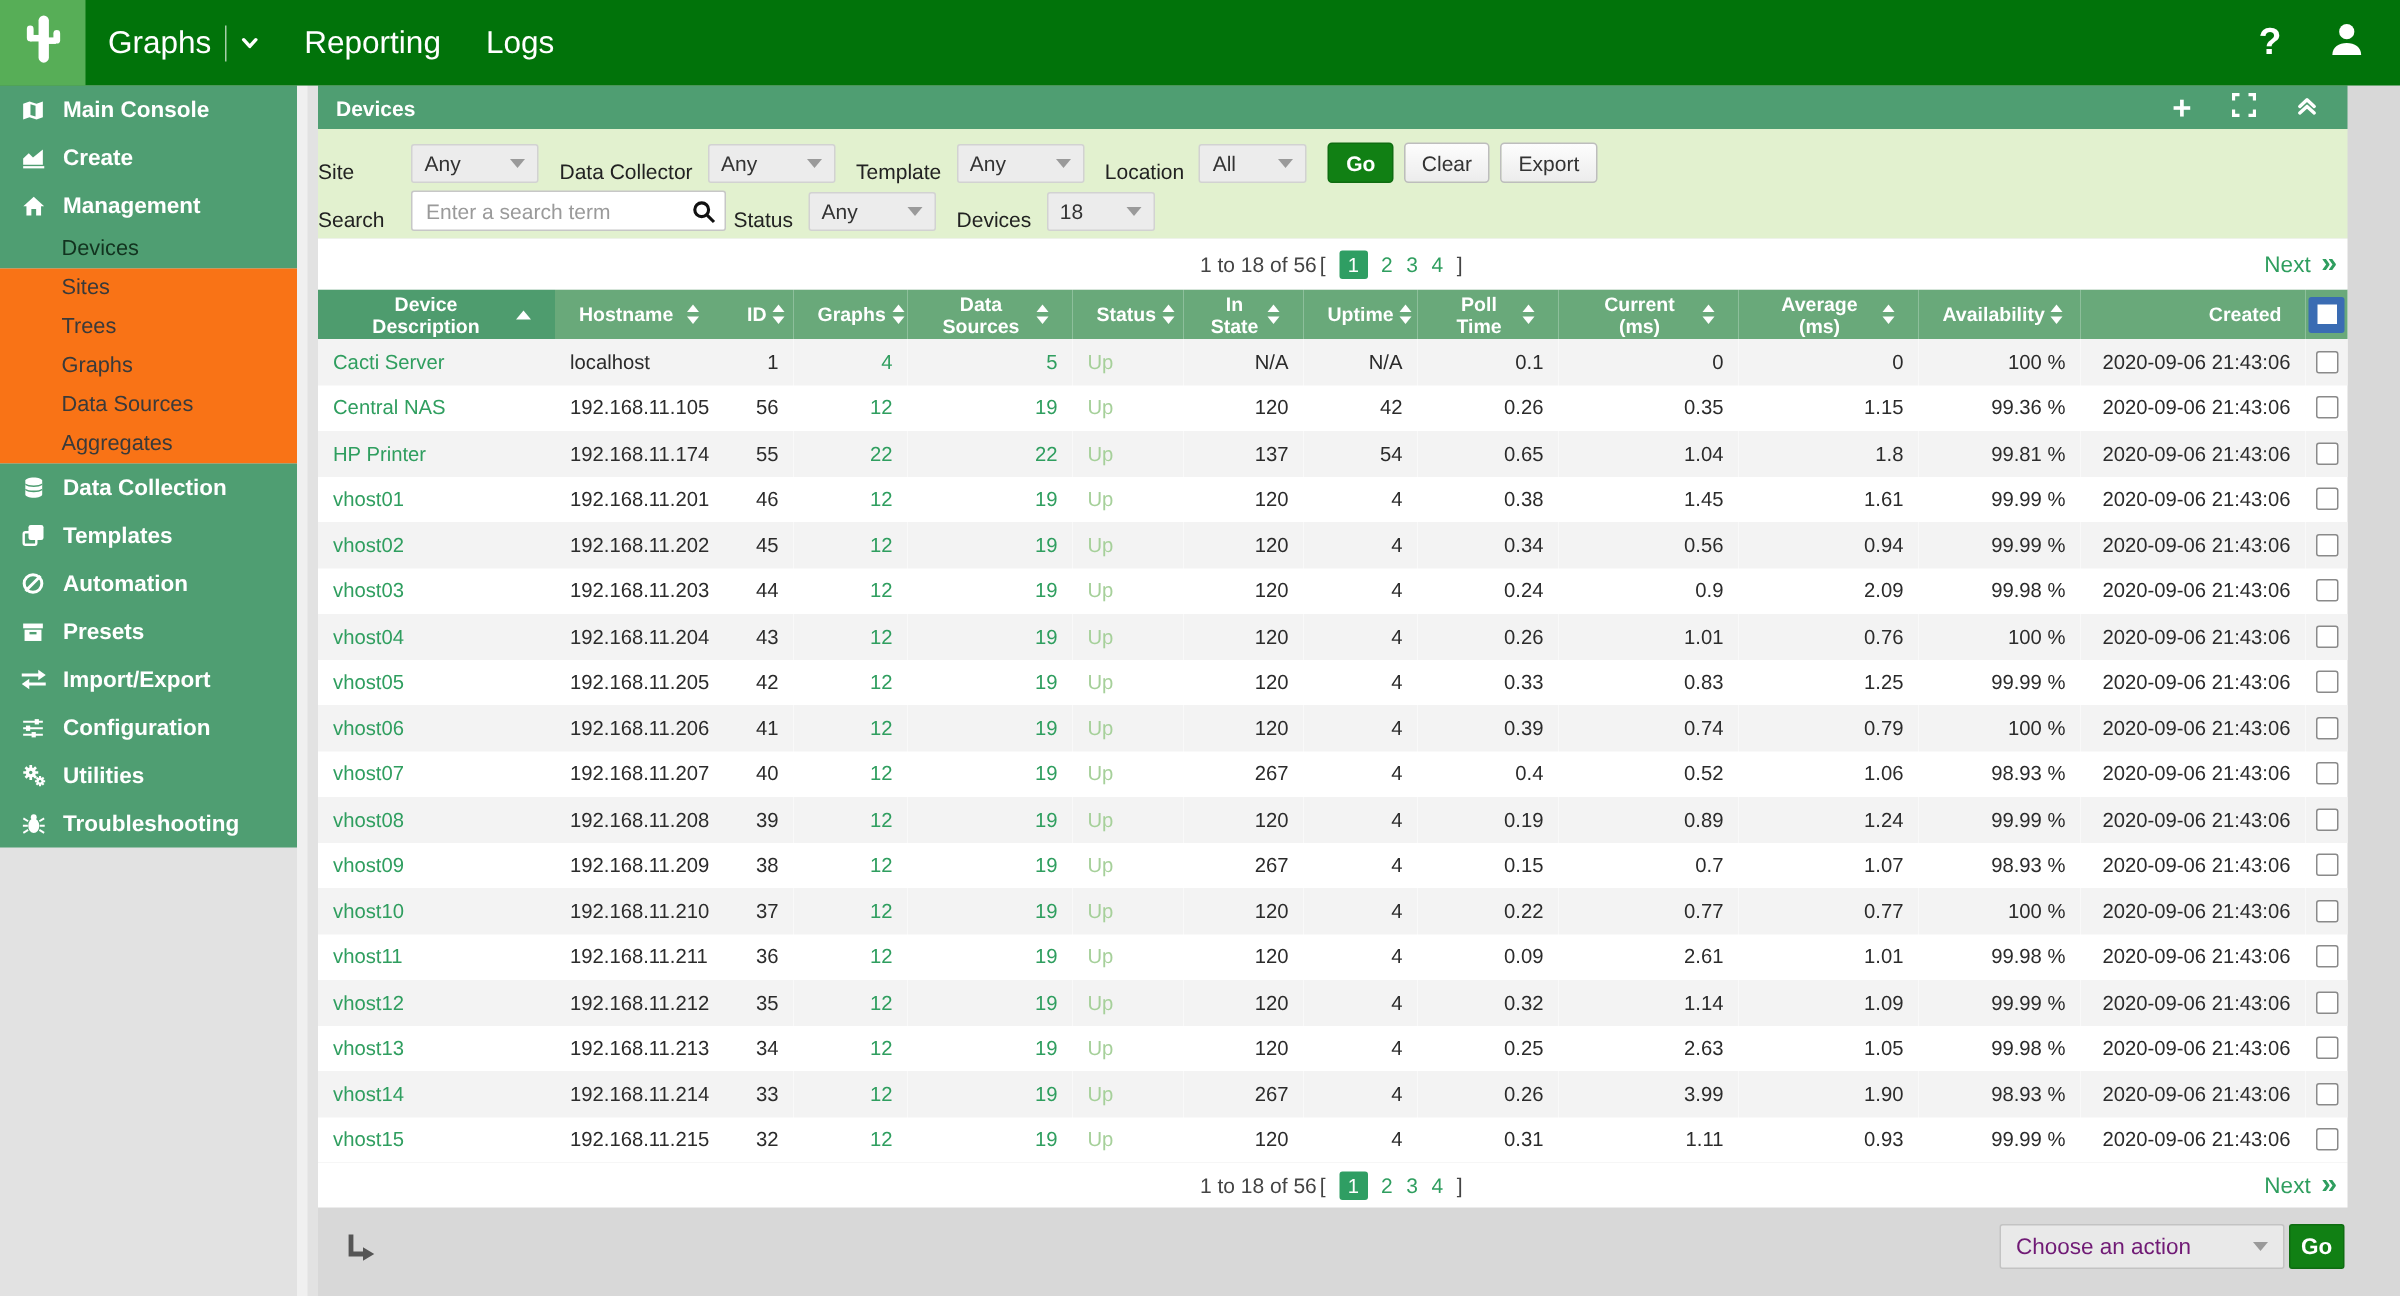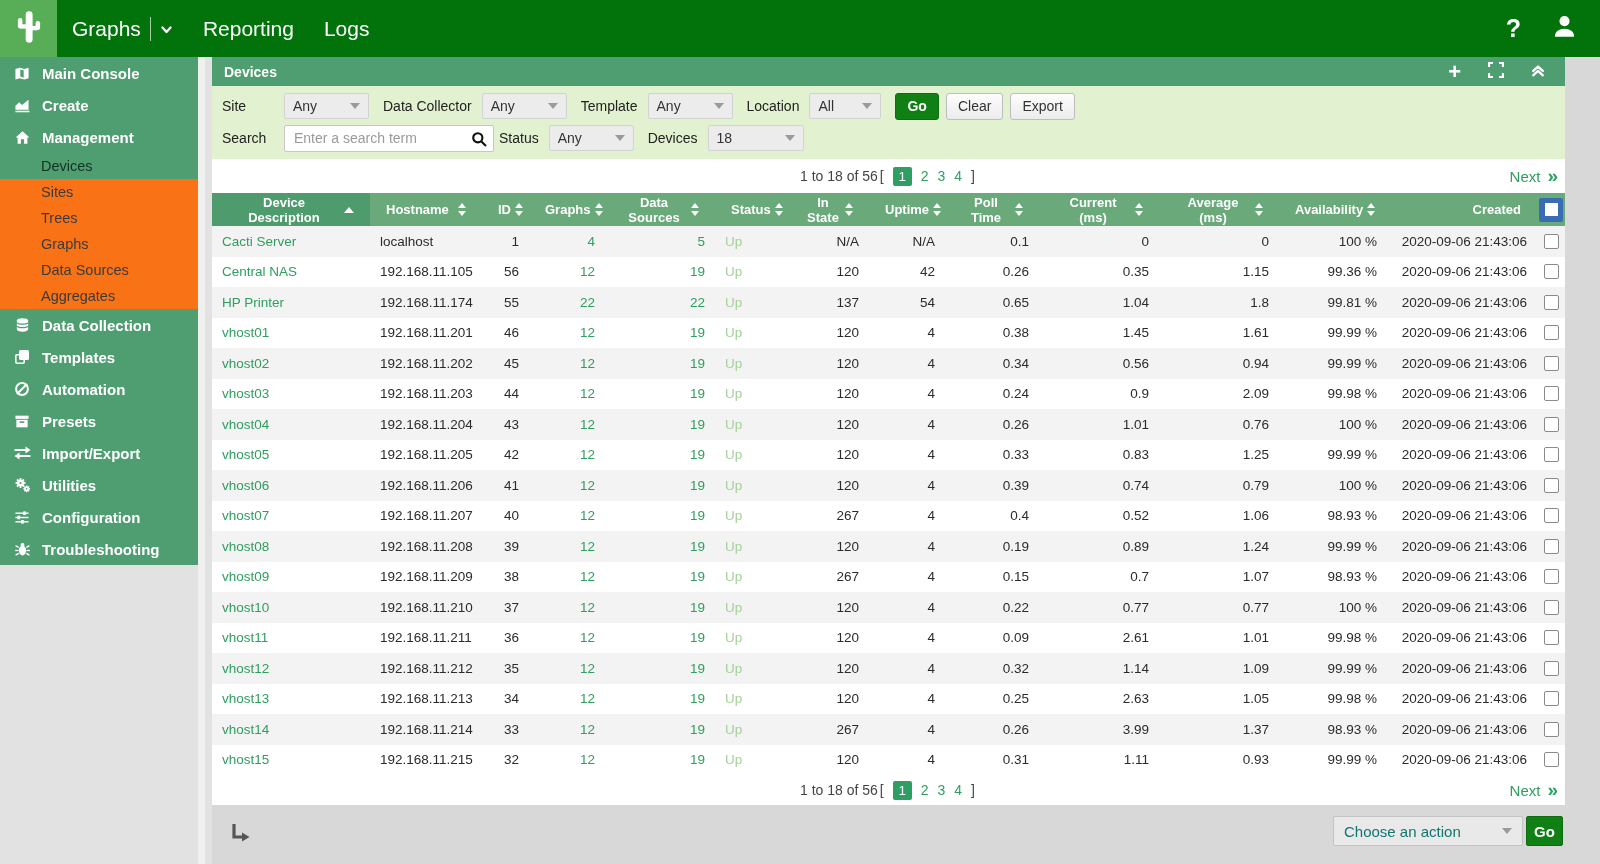--- a/index.html
+++ b/index.html
@@ -36,21 +36,21 @@
   .sb-sec-green .sb-sub { color:#12331f; }
 
   
   .content { position:absolute; top:57px; left:212px; width:1353px; }
   .panel-bar { height:29px; background:#4f9e72; color:#fff; display:flex;
                align-items:center; padding:0 12px; font-size:14px; font-weight:bold; }
   .panel-icons { margin-left:auto; display:flex; align-items:center; gap:27px; padding-right:8px; }
   .plus-glyph { color:#fff; font-size:22px; font-weight:bold; line-height:1; }
 
   .filters { background:#e2f1cf; padding:4px 0 5px 0; }
-  .f-row { display:flex; align-items:center; height:32px; padding-left:10px;
+  .f-row { display:flex; align-items:flex-end; height:32px; 
            font-size:14px; color:#222; }
   .f-label { margin-right:10px; white-space:nowrap; }
   .f-label-first { width:62px; margin-right:0; }
   .select { background:#ececec; border:1px solid #d2d2d2; border-radius:2px;
             height:26px; display:flex; align-items:center; padding:0 8px;
             color:#333; font-size:14px; margin-right:14px; cursor:pointer;
             justify-content:space-between; }
   .sel-arrow { width:0; height:0; border-left:5px solid transparent;
                border-right:5px solid transparent; border-top:6px solid #9a9a9a;
                margin-left:12px; }
@@ -105,21 +105,21 @@
   .cb-white { width:13px; height:13px; background:#fff; }
   .cb { width:15px; height:15px; background:#fff; border:1px solid #8a8a8a; border-radius:2px;
         margin:0 auto; cursor:pointer; }
 
   
   .actionbar { height:52px; display:flex; align-items:center; padding:0 2px; }
   .corner-arrow { margin-left:16px; margin-top:8px; }
   .action-right { margin-left:auto; display:flex; align-items:center; gap:3px; }
   .action-select { width:190px; height:30px; background:#e9e9e9; border:1px solid #c3c3c3;
                    border-radius:2px; display:flex; align-items:center; justify-content:space-between;
-                   padding:0 10px; font-size:15px; color:#0f766e; cursor:pointer; }
+                   padding:0 10px; font-size:15px; color:#701a75; cursor:pointer; }
   .action-go { width:37px; height:30px; background:#118014; border:1px solid #0e6d11;
                border-radius:2px; color:#fff; font-weight:bold; font-size:15px;
                font-family:inherit; cursor:pointer; }
 </style>
 </head>
 <body>
 
 <header class="navbar">
   <div class="logo">
     <span>
@@ -250,57 +250,57 @@
         <div class="sb-item">
           <span class="ico">
             <svg width="17" height="14" viewBox="0 0 16 14">
               <path fill="#fff" d="M0 3h11V.5L16 4l-5 3.5V5H0zM16 9H5V6.5L0 10l5 3.5V11h11z"></path>
             </svg>
           </span>
           <span>Import/Export</span>
         </div>
         <div class="sb-item">
           <span class="ico">
+            <svg width="16" height="15" viewBox="0 0 16 16">
+              <g stroke="#fff" stroke-width="1.5">
+                <line x1="1" y1="3.4" x2="15" y2="3.4"></line>
+                <line x1="1" y1="8" x2="15" y2="8"></line>
+                <line x1="1" y1="12.6" x2="15" y2="12.6"></line>
+              </g>
+              <g fill="#fff">
+                <rect x="9.2" y="1.5" width="3" height="3.8"></rect>
+                <rect x="3" y="6.1" width="3" height="3.8"></rect>
+                <rect x="7" y="10.7" width="3" height="3.8"></rect>
+              </g>
+            </svg>
+          </span>
+          <span>Configuration</span>
+        </div>
+        <div class="sb-item">
+          <span class="ico">
             <svg width="17" height="16" viewBox="0 0 16 16">
               <g stroke="#fff" stroke-width="1.8">
                 <line x1="6" y1="1" x2="6" y2="11"></line>
                 <line x1="1" y1="6" x2="11" y2="6"></line>
                 <line x1="2.5" y1="2.5" x2="9.5" y2="9.5"></line>
                 <line x1="9.5" y1="2.5" x2="2.5" y2="9.5"></line>
               </g>
               <circle cx="6" cy="6" r="3.4" fill="#fff"></circle>
               <circle cx="6" cy="6" r="1.1" fill="#4f9e72"></circle>
               <g stroke="#fff" stroke-width="1.4">
                 <line x1="12.2" y1="8.4" x2="12.2" y2="15.2"></line>
                 <line x1="8.8" y1="11.8" x2="15.6" y2="11.8"></line>
                 <line x1="9.8" y1="9.4" x2="14.6" y2="14.2"></line>
                 <line x1="14.6" y1="9.4" x2="9.8" y2="14.2"></line>
               </g>
               <circle cx="12.2" cy="11.8" r="2.4" fill="#fff"></circle>
               <circle cx="12.2" cy="11.8" r=".8" fill="#4f9e72"></circle>
             </svg>
           </span>
           <span>Utilities</span>
-        </div>
-        <div class="sb-item">
-          <span class="ico">
-            <svg width="16" height="15" viewBox="0 0 16 16">
-              <g stroke="#fff" stroke-width="1.5">
-                <line x1="1" y1="3.4" x2="15" y2="3.4"></line>
-                <line x1="1" y1="8" x2="15" y2="8"></line>
-                <line x1="1" y1="12.6" x2="15" y2="12.6"></line>
-              </g>
-              <g fill="#fff">
-                <rect x="9.2" y="1.5" width="3" height="3.8"></rect>
-                <rect x="3" y="6.1" width="3" height="3.8"></rect>
-                <rect x="7" y="10.7" width="3" height="3.8"></rect>
-              </g>
-            </svg>
-          </span>
-          <span>Configuration</span>
         </div>
         <div class="sb-item">
           <span class="ico">
             <svg width="15" height="16" viewBox="0 0 16 16">
               <circle cx="8" cy="3.6" r="2.1" fill="#fff"></circle>
               <ellipse cx="8" cy="9.6" rx="3.9" ry="5.2" fill="#fff"></ellipse>
               <g stroke="#fff" stroke-width="1.4">
                 <line x1="4" y1="6.4" x2=".6" y2="4.4"></line>
                 <line x1="3.8" y1="9.6" x2=".2" y2="9.6"></line>
                 <line x1="4" y1="12.6" x2=".6" y2="14.6"></line>
@@ -366,21 +366,21 @@
         <span class="search-box"><input placeholder="Enter a search term" style=""><span class="search-ico"><svg width="16" height="16" viewBox="0 0 16 16" fill="none" stroke="#111" stroke-width="2.1">
               <circle cx="6.8" cy="6.8" r="4.6"></circle>
               <line x1="10.4" y1="10.4" x2="15" y2="15"></line>
             </svg></span></span>
         <span class="f-label">Status</span>
         <span class="select" style="width: 85px;">
           <span>Any</span>
           <span class="sel-arrow"></span>
         </span>
         <span class="f-label">Devices</span>
-        <span class="select" style="width: 96px;">
+        <span class="select" style="width: 72px;">
           <span>18</span>
           <span class="sel-arrow"></span>
         </span>
       </div>
   </div>
 
   <div class="pagebar pagebar-top" id="pager-top">
       <span style="display: inline-flex; align-items: center;">
         <span>1 to 18 of 56 </span>
         <span class="bracket">[</span>
@@ -827,21 +827,21 @@
           <td class="ta-l"><span class="dev-link">vhost14</span></td>
           <td class="ta-l"><span>192.168.11.214</span></td>
           <td class="ta-r"><span>33</span></td>
           <td class="ta-r"><span class="cell-link">12</span></td>
           <td class="ta-r"><span class="cell-link">19</span></td>
           <td class="ta-l"><span class="status-up">Up</span></td>
           <td class="ta-r"><span>267</span></td>
           <td class="ta-r"><span>4</span></td>
           <td class="ta-r"><span>0.26</span></td>
           <td class="ta-r"><span>3.99</span></td>
-          <td class="ta-r"><span>1.37</span></td>
+          <td class="ta-r"><span>1.90</span></td>
           <td class="ta-r"><span>98.93 %</span></td>
           <td class="ta-r"><span>2020-09-06 21:43:06</span></td>
           <td class="checkcol">
             <span class="cb" style="display: block;"></span>
           </td>
         </tr>
         <tr>
           <td class="ta-l"><span class="dev-link">vhost15</span></td>
           <td class="ta-l"><span>192.168.11.215</span></td>
           <td class="ta-r"><span>32</span></td>

